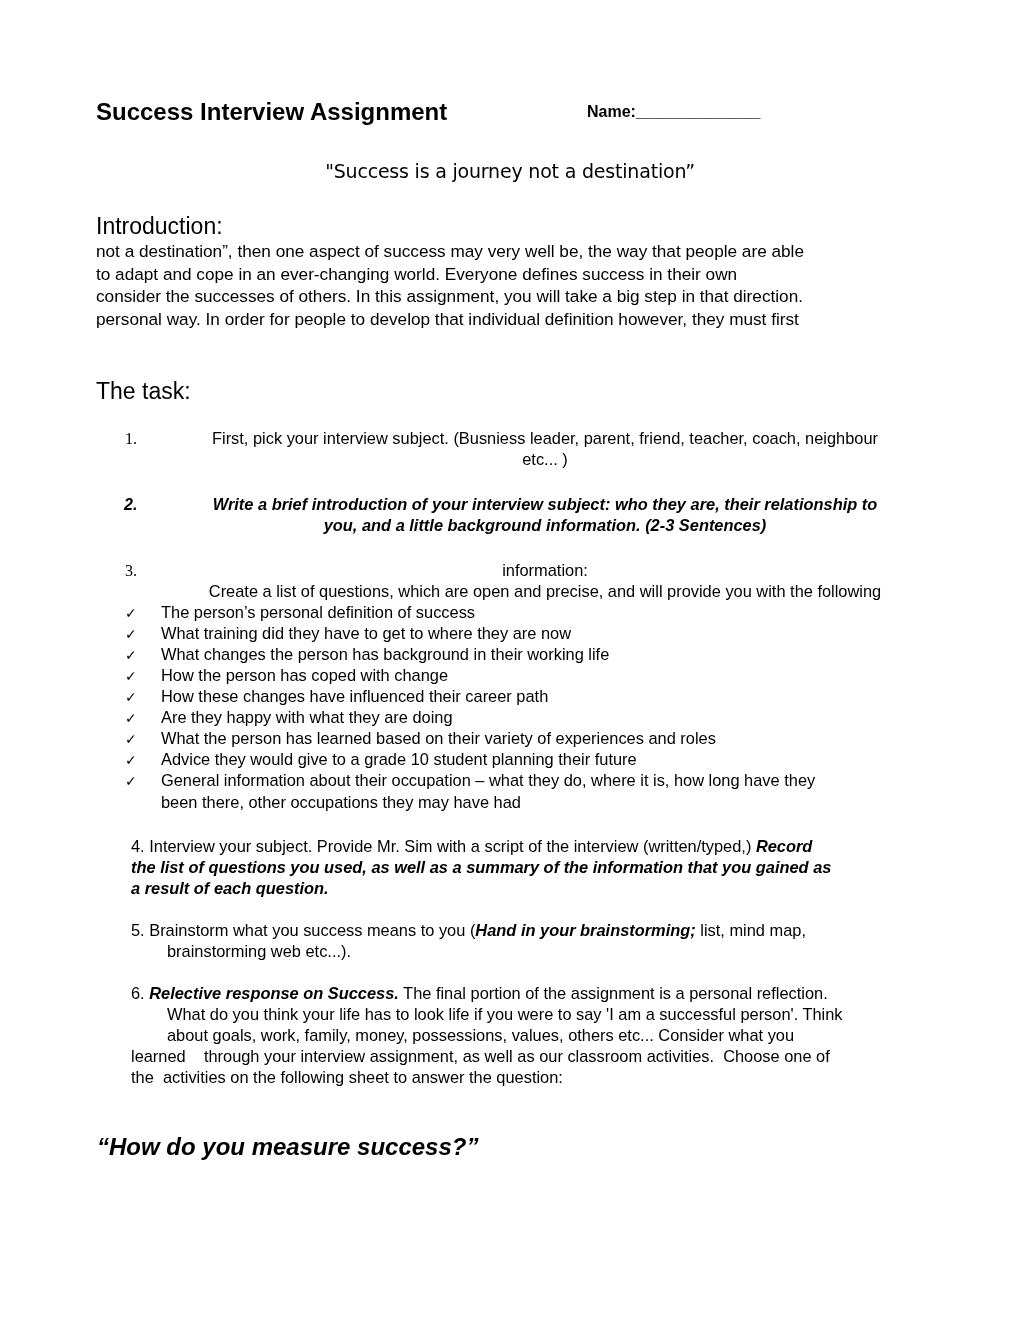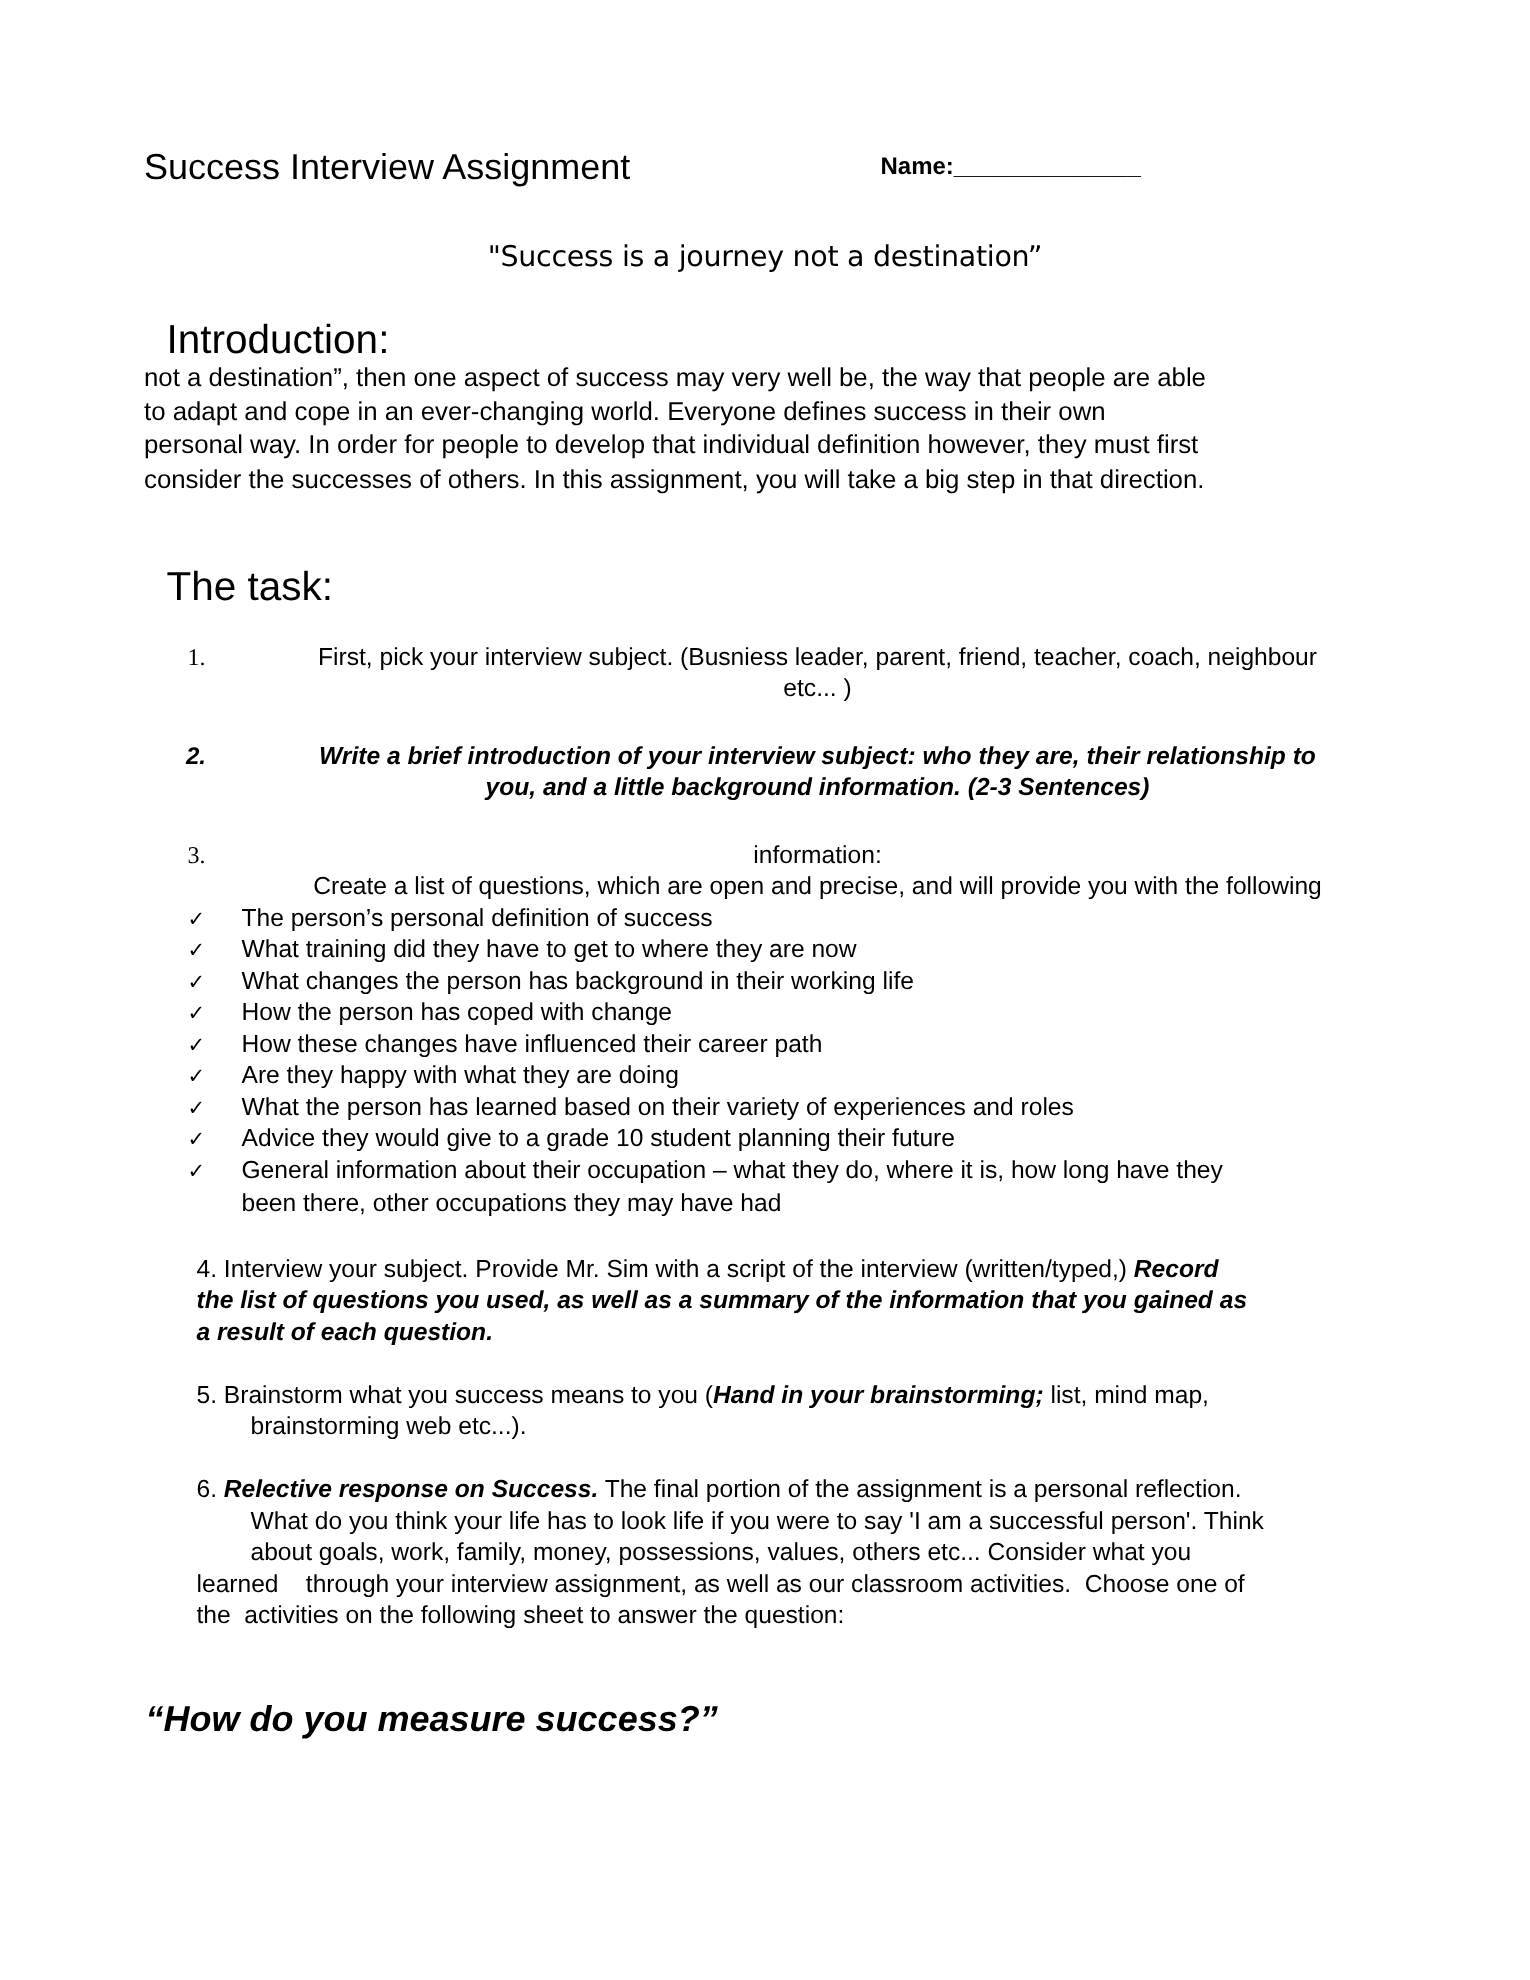--- a/index.html
+++ b/index.html
@@ -11,39 +11,39 @@
       width: 1020px;
       height: 1320px;
       position: relative;
       font-family: "Liberation Sans", sans-serif;
       color: #000000;
       overflow: hidden;
     }
     .abs { position: absolute; white-space: nowrap; }
     .title {
       left: 96px; top: 96px;
-      font-size: 24px; font-weight: normal;
+      font-size: 24px; font-weight: bold;
       line-height: 32px;
     }
     .name-label {
       left: 587px; top: 96px;
       font-size: 16px; font-weight: bold;
       line-height: 32px;
     }
     .quote {
       left: 0; width: 1020px; top: 158px;
       text-align: center;
       font-family: "DejaVu Sans", sans-serif;
       font-size: 19px;
       line-height: 26px;
       letter-spacing: -0.2px;
     }
     .section-head {
-      left: 111px;
-      font-size: 27px;
+      left: 96px;
+      font-size: 23px;
       line-height: 26px;
     }
     .para {
       position: absolute;
       left: 96px;
       width: 840px;
       font-size: 17.2px;
       line-height: 22.7px;
     }
     .para .line { display: block; white-space: nowrap; }
@@ -108,22 +108,22 @@
 
   <div class="abs title">Success Interview Assignment</div>
   <div class="abs name-label">Name:______________</div>
 
   <div class="abs quote">"Success is a journey not a destination”</div>
 
   <div class="abs section-head" style="top:213px;">Introduction:</div>
   <div class="para" style="top:240px;">
     <span class="line">not a destination”, then one aspect of success may very well be, the way that people are able</span>
     <span class="line">to adapt and cope in an ever-changing world.  Everyone defines success in their own</span>
+    <span class="line">consider the successes of others.  In this assignment, you will take a big step in that direction.</span>
     <span class="line">personal way. In order for people to develop that individual definition however, they must first</span>
-    <span class="line">consider the successes of others.  In this assignment, you will take a big step in that direction.</span>
   </div>
 
   <div class="abs section-head" style="top:378px;">The task:</div>
 
   <div class="item-num" style="left:125px; top:428px;">1.</div>
   <div class="item-text" style="top:428px;">
     <span class="line">First, pick your interview subject. (Busniess leader, parent, friend, teacher, coach, neighbour</span>
     <span class="line">etc... )</span>
   </div>
 

